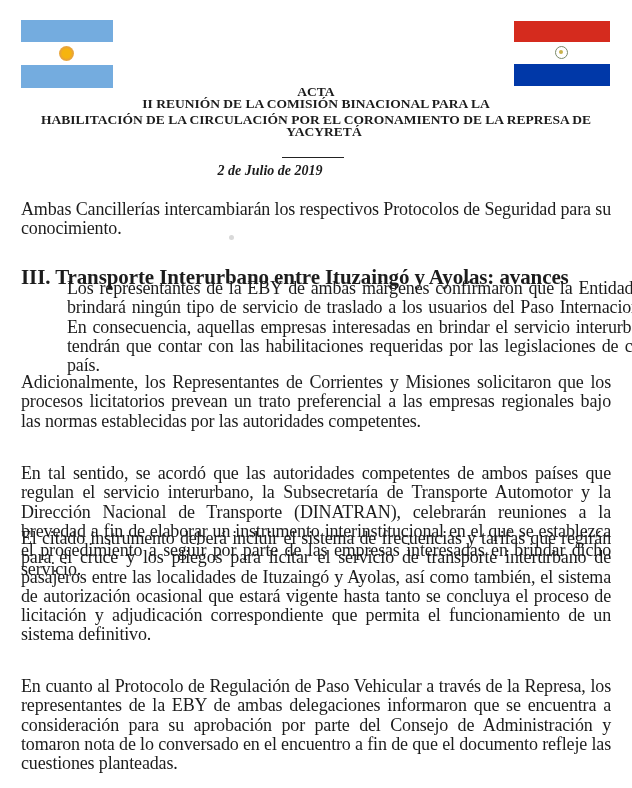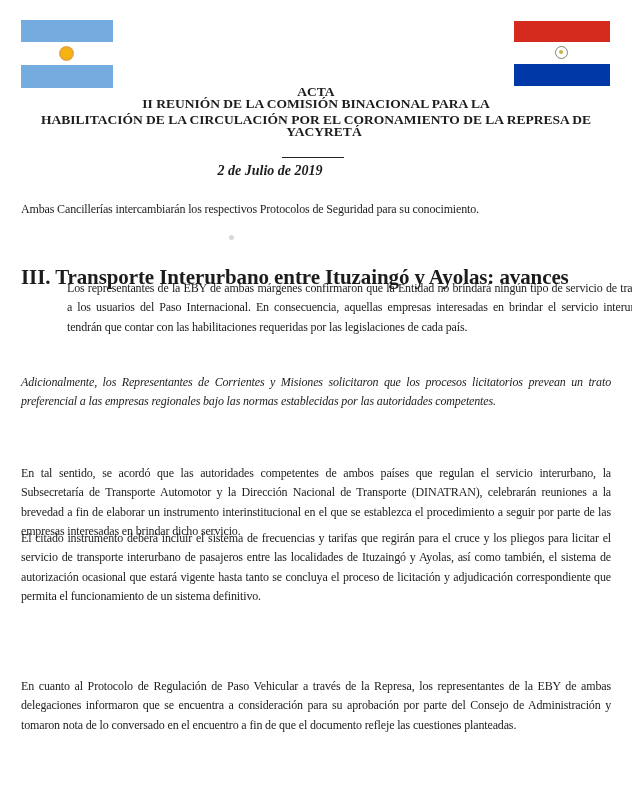--- a/index.html
+++ b/index.html
@@ -24,25 +24,25 @@
   .seal::after { content: ""; position: absolute; left: 3px; top: 3px; width: 4px; height: 4px; border-radius: 50%; background: #c9b24a; }
 
   .title { position: absolute; left: 0; width: 632px; text-align: center; font-weight: bold; font-size: 13.5px; line-height: 16px; }
   .t1 { top: 84px; }
   .t2 { top: 96px; font-family: Liberation Serif, serif; }
   .t3 { top: 112px; }
   .t4 { top: 124px; padding-left: 8px; }
   .date-rule { position: absolute; left: 282px; top: 157px; width: 62px; height: 1.3px; background: #222; }
   .date { position: absolute; left: 0; width: 540px; top: 163px; text-align: center; font-weight: bold; font-style: italic; font-size: 14px; }
 
-  .para { position: absolute; left: 21px; width: 590px; font-size: 12px; line-height: 19.3px; text-align: justify; text-align-last: left; letter-spacing: -0.15px; }
+  .para { position: absolute; left: 21px; width: 590px; font-size: 18px; line-height: 19.3px; text-align: justify; text-align-last: left; letter-spacing: -0.15px; }
   .p0 { top: 200px; }
   .heading { position: absolute; left: 21px; top: 265px; font-weight: bold; font-size: 21px; letter-spacing: -0.1px; }
   .p1 { top: 279px; margin-left: 46px; }
-  .p2 { top: 373px; font-style: italic; }
+  .p2 { top: 373px; }
   .p3 { top: 464px; }
   .p4 { top: 529px; }
   .p5 { top: 677px; }
   .smudge { position: absolute; left: 229px; top: 235px; width: 5px; height: 5px; border-radius: 50%; background: #d9d9d9; }
 </style>
 </head>
 <body>
 
 <div class="flag flag-ar">
   <div class="stripe ar-top"></div>

